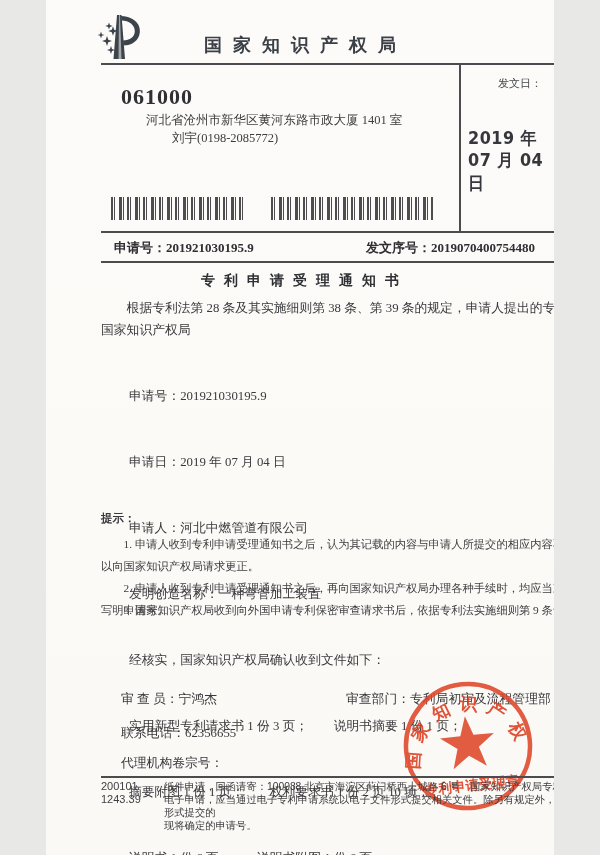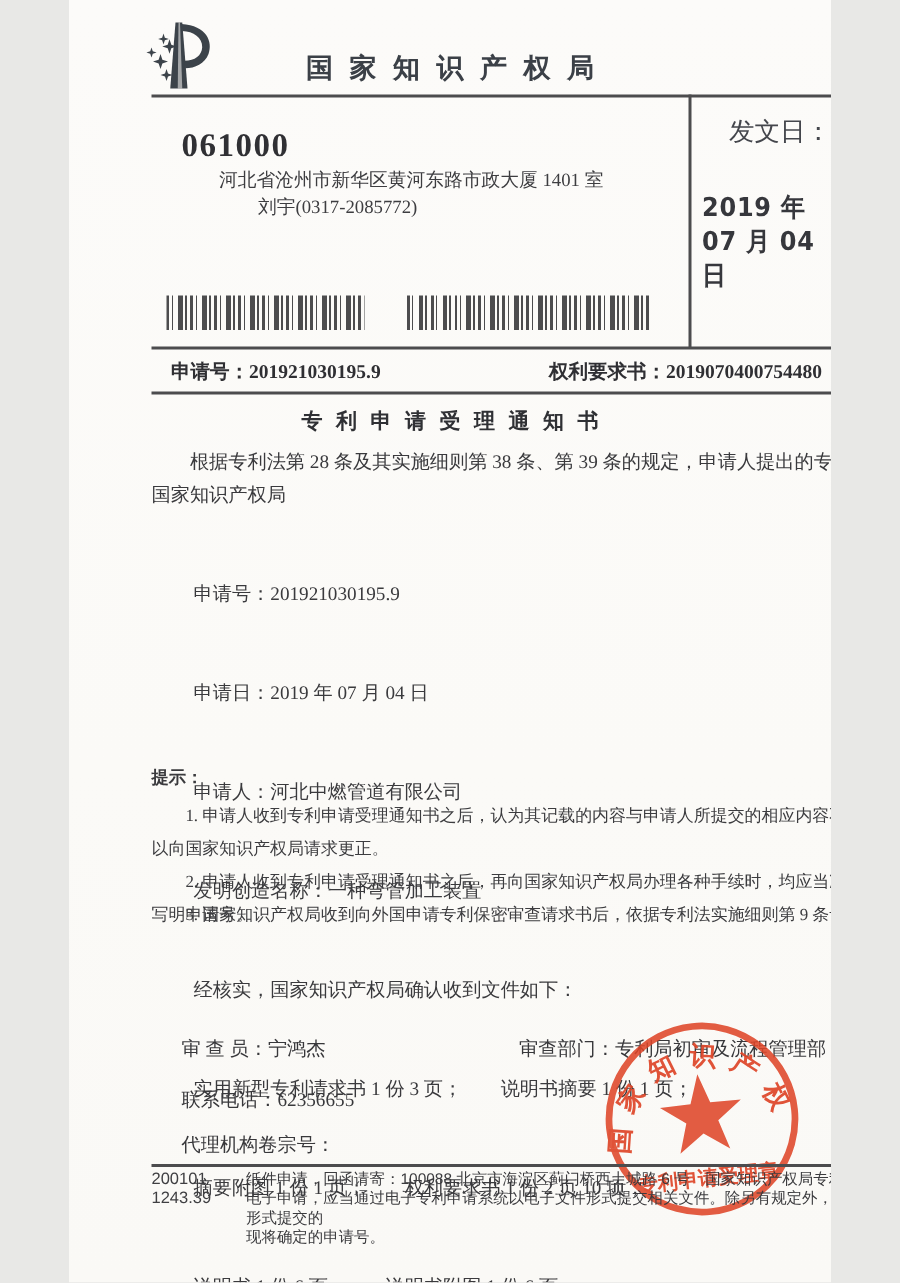--- a/index.html
+++ b/index.html
@@ -19,21 +19,21 @@
 
   .agency-title {
     left: 0; right: 0; top: 33px; text-align: center;
     font-size: 18px; font-weight: bold; letter-spacing: 11px;
     color: #3b4047; text-indent: 11px;
   }
   .postcode { left: 75px; top: 84px; font-size: 22px; font-weight: bold; color: #303034; letter-spacing: 1px; }
   .addr1 { left: 100px; top: 112px; font-size: 12.5px; color: #3d3d40; }
   .addr2 { left: 126px; top: 130px; font-size: 12.5px; color: #3d3d40; }
 
-  .issue-label { left: 440px; top: 76px; font-size: 17px; color: #44464c; }
+  .issue-label { left: 452px; top: 76px; font-size: 11px; color: #44464c; }
   .issue-date { left: 422px; top: 130px; font-size: 16px; font-weight: bold; color: #36373c;
     font-family: "DejaVu Sans", sans-serif; letter-spacing: .5px; transform: scaleY(1.08); }
 
   .barcode {
     position: absolute; top: 197px; height: 23px;
     background: repeating-linear-gradient(90deg,
       #2e2e30 0 2px, transparent 2px 3.5px,
       #2e2e30 3.5px 4.5px, transparent 4.5px 8px,
       #2e2e30 8px 11px, transparent 11px 12.5px,
       #2e2e30 12.5px 13.5px, transparent 13.5px 16px);
@@ -101,30 +101,30 @@
       <path transform="translate(19,38) scale(1.0)" d="M0,-4 L1,-1 L4,0 L1,1 L0,4 L-1,1 L-4,0 L-1,-1 Z"></path>
     </g>
   </svg>
 
   <div class="abs agency-title">国家知识产权局</div>
   <div class="rule" style="left:55px; top:63px; width:515px;"></div>
 
   <div class="vrule" style="left:413px; top:63px; height:169px;"></div>
   <div class="abs postcode">061000</div>
   <div class="abs addr1">河北省沧州市新华区黄河东路市政大厦 1401 室</div>
-  <div class="abs addr2">刘宇(0317-2085772)</div>
+  <div class="abs addr2">刘宇(0198-2085772)</div>
   <div class="abs issue-label">发文日：</div>
   <div class="abs issue-date">2019 年 07 月 04 日</div>
 
   <div class="barcode bc1"></div>
   <div class="barcode bc2"></div>
 
   <div class="rule" style="left:55px; top:231px; width:515px;"></div>
   <div class="refline ref-app">申请号：201921030195.9</div>
-  <div class="refline ref-serial">权利要求书：2019070400754480</div>
+  <div class="refline ref-serial">发文序号：2019070400754480</div>
   <div class="rule" style="left:55px; top:261px; width:515px;"></div>
 
   <div class="abs notice-title">专利申请受理通知书</div>
 
   <div class="abs body-text p1a">根据专利法第 28 条及其实施细则第 38 条、第 39 条的规定，申请人提出的专利申请已由国家知识产权局</div>
 
   <div class="abs body-text fields">
     <div>申请号：201921030195.9</div>
     <div>申请日：2019 年 07 月 04 日</div>
     <div>申请人：河北中燃管道有限公司</div>

